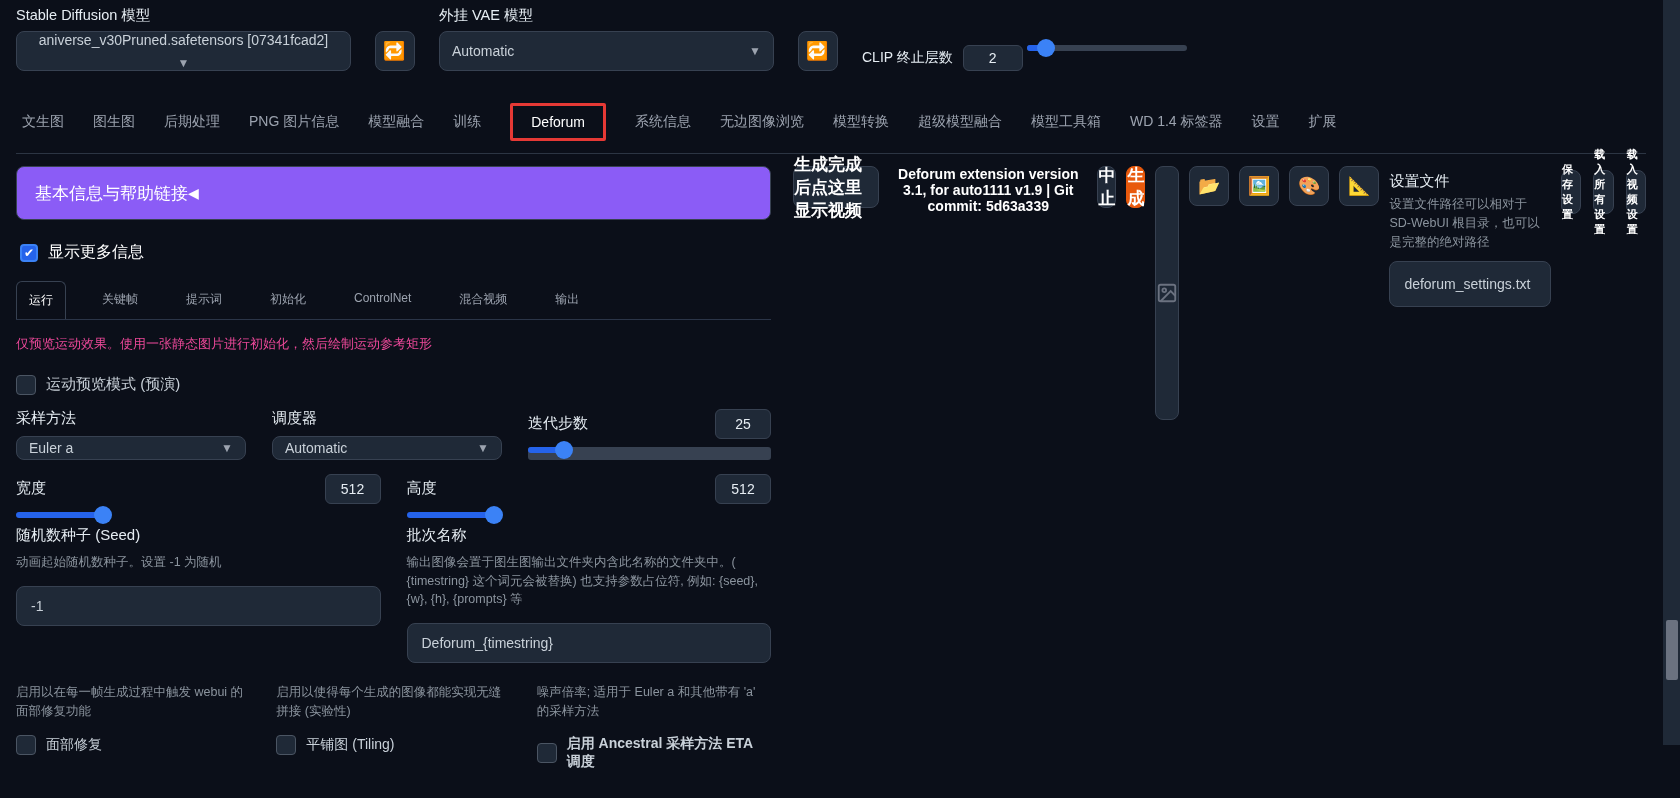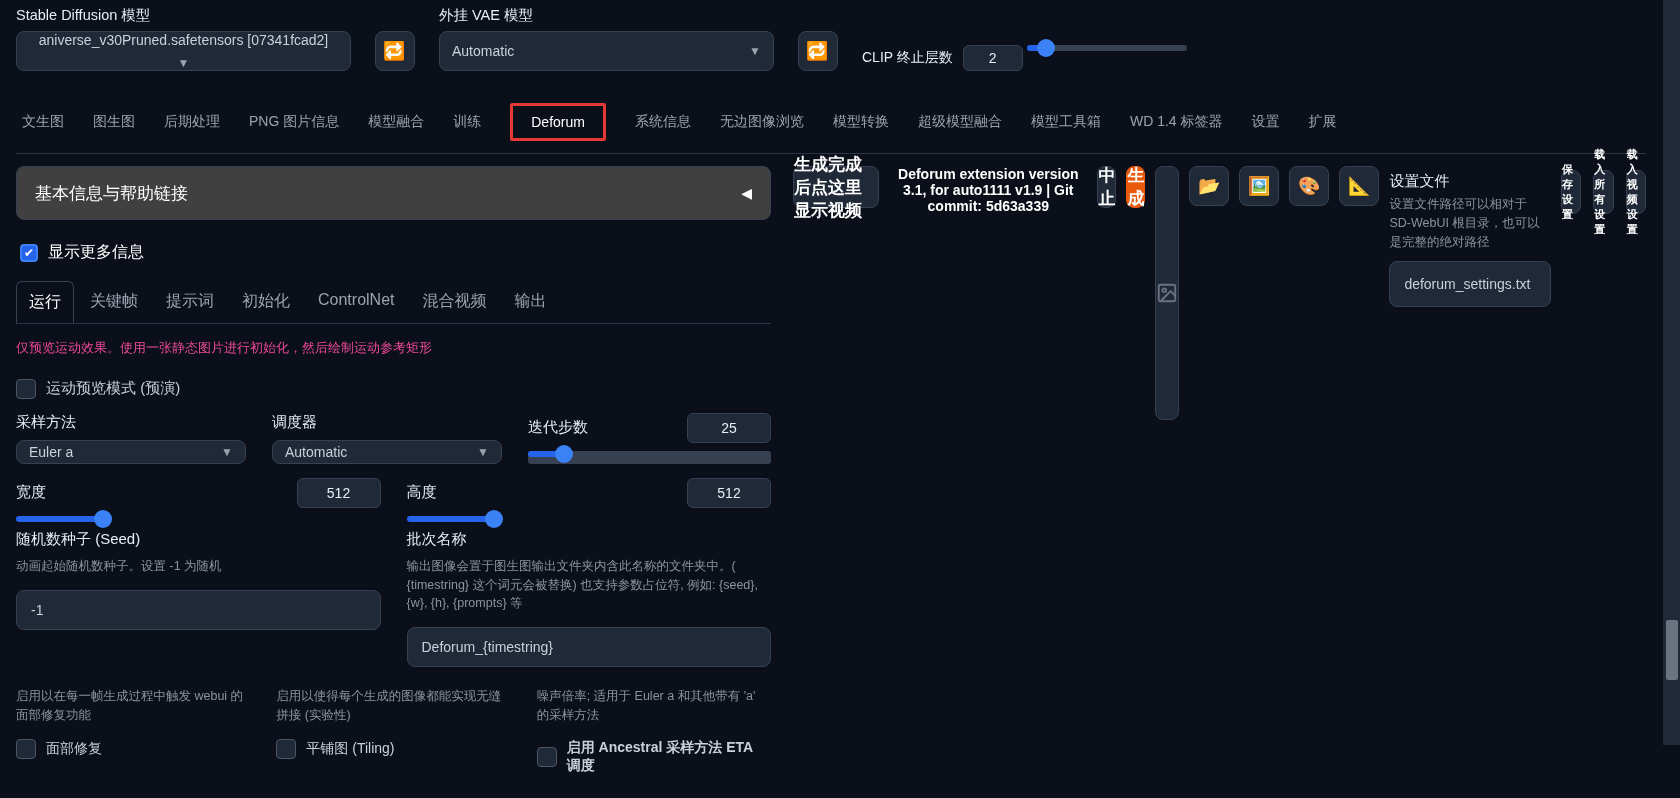--- a/index.html
+++ b/index.html
@@ -81,53 +81,53 @@
     color: #ffffff; border: 3px solid #e53935; padding: 8px 18px;
     border-radius: 2px; font-weight: 500;
   }
 
   
   .body-row { display: flex; gap: 22px; margin-top: 12px; }
   .left-col { flex: 0 0 755px; display: flex; flex-direction: column; gap: 14px; }
   .right-col { flex: 1; display: flex; flex-direction: row; gap: 10px; }
 
   .panel-header {
-    background: #404040; border: 1px solid #374151; border-radius: 8px;
-    height: 54px; display: flex; align-items: center; justify-content: space-between;
+    background: #8b5cf6; border: 1px solid #374151; border-radius: 8px;
+    height: 54px; display: flex; align-items: center; 
     padding: 0 18px; color: #ffffff; font-size: 17px;
   }
   .accordion-tri { color: #ffffff; font-size: 14px; }
 
   .checkbox-row { display: flex; align-items: center; gap: 10px; margin-top: 8px; margin-left: 4px; }
   .checkbox {
     width: 18px; height: 18px; border: 2px solid #3b82f6; border-radius: 4px;
     display: flex; align-items: center; justify-content: center; color: #fff; font-size: 12px;
   }
   .checkbox.checked { background: #2563eb; }
   .checkbox-label { font-size: 16px; color: #ffffff; }
 
   .inner-tabs {
-    display: flex; gap: 4px; border-bottom: 1px solid #2b3548;
-    color: #9ca3af; font-size: 16px; margin-top: 4px;
+    display: flex; gap: 24px; border-bottom: 1px solid #2b3548;
+    color: #9ca3af; font-size: 12px; margin-top: 4px;
   }
   .inner-tab { padding: 10px 12px; cursor: pointer; }
   .inner-tab-active {
     color: #ffffff; border: 1px solid #374151; border-bottom: none;
     border-radius: 6px 6px 0 0; background: #0b0f19;
   }
 
   .hint { color: #ec4899; font-size: 13px; line-height: 1.6; }
 
   .field-grid { display: flex; gap: 26px; }
   .field { display: flex; flex-direction: column; gap: 8px; flex: 1; }
   .f-label { color: #e6edf3; font-size: 15px; font-weight: 500; }
   .f-sub { color: #8b949e; font-size: 12.5px; line-height: 1.5; }
   .select-small { height: 24px; }
   .value-box {
-    width: 84px; height: 30px; background: #1f2937; border: 1px solid #374151;
+    width: 56px; height: 30px; background: #1f2937; border: 1px solid #374151;
     border-radius: 6px; display: flex; align-items: center; justify-content: center; color: #e6edf3;
   }
 
   .text-input {
     background: #1f2937; border: 1px solid #374151; border-radius: 8px;
     height: 40px; padding: 0 14px; color: #c9d1d9; display: flex; align-items: center;
     width: 100%;
   }
 
   .cb-field { display: flex; align-items: center; gap: 10px; margin-top: 6px; }

